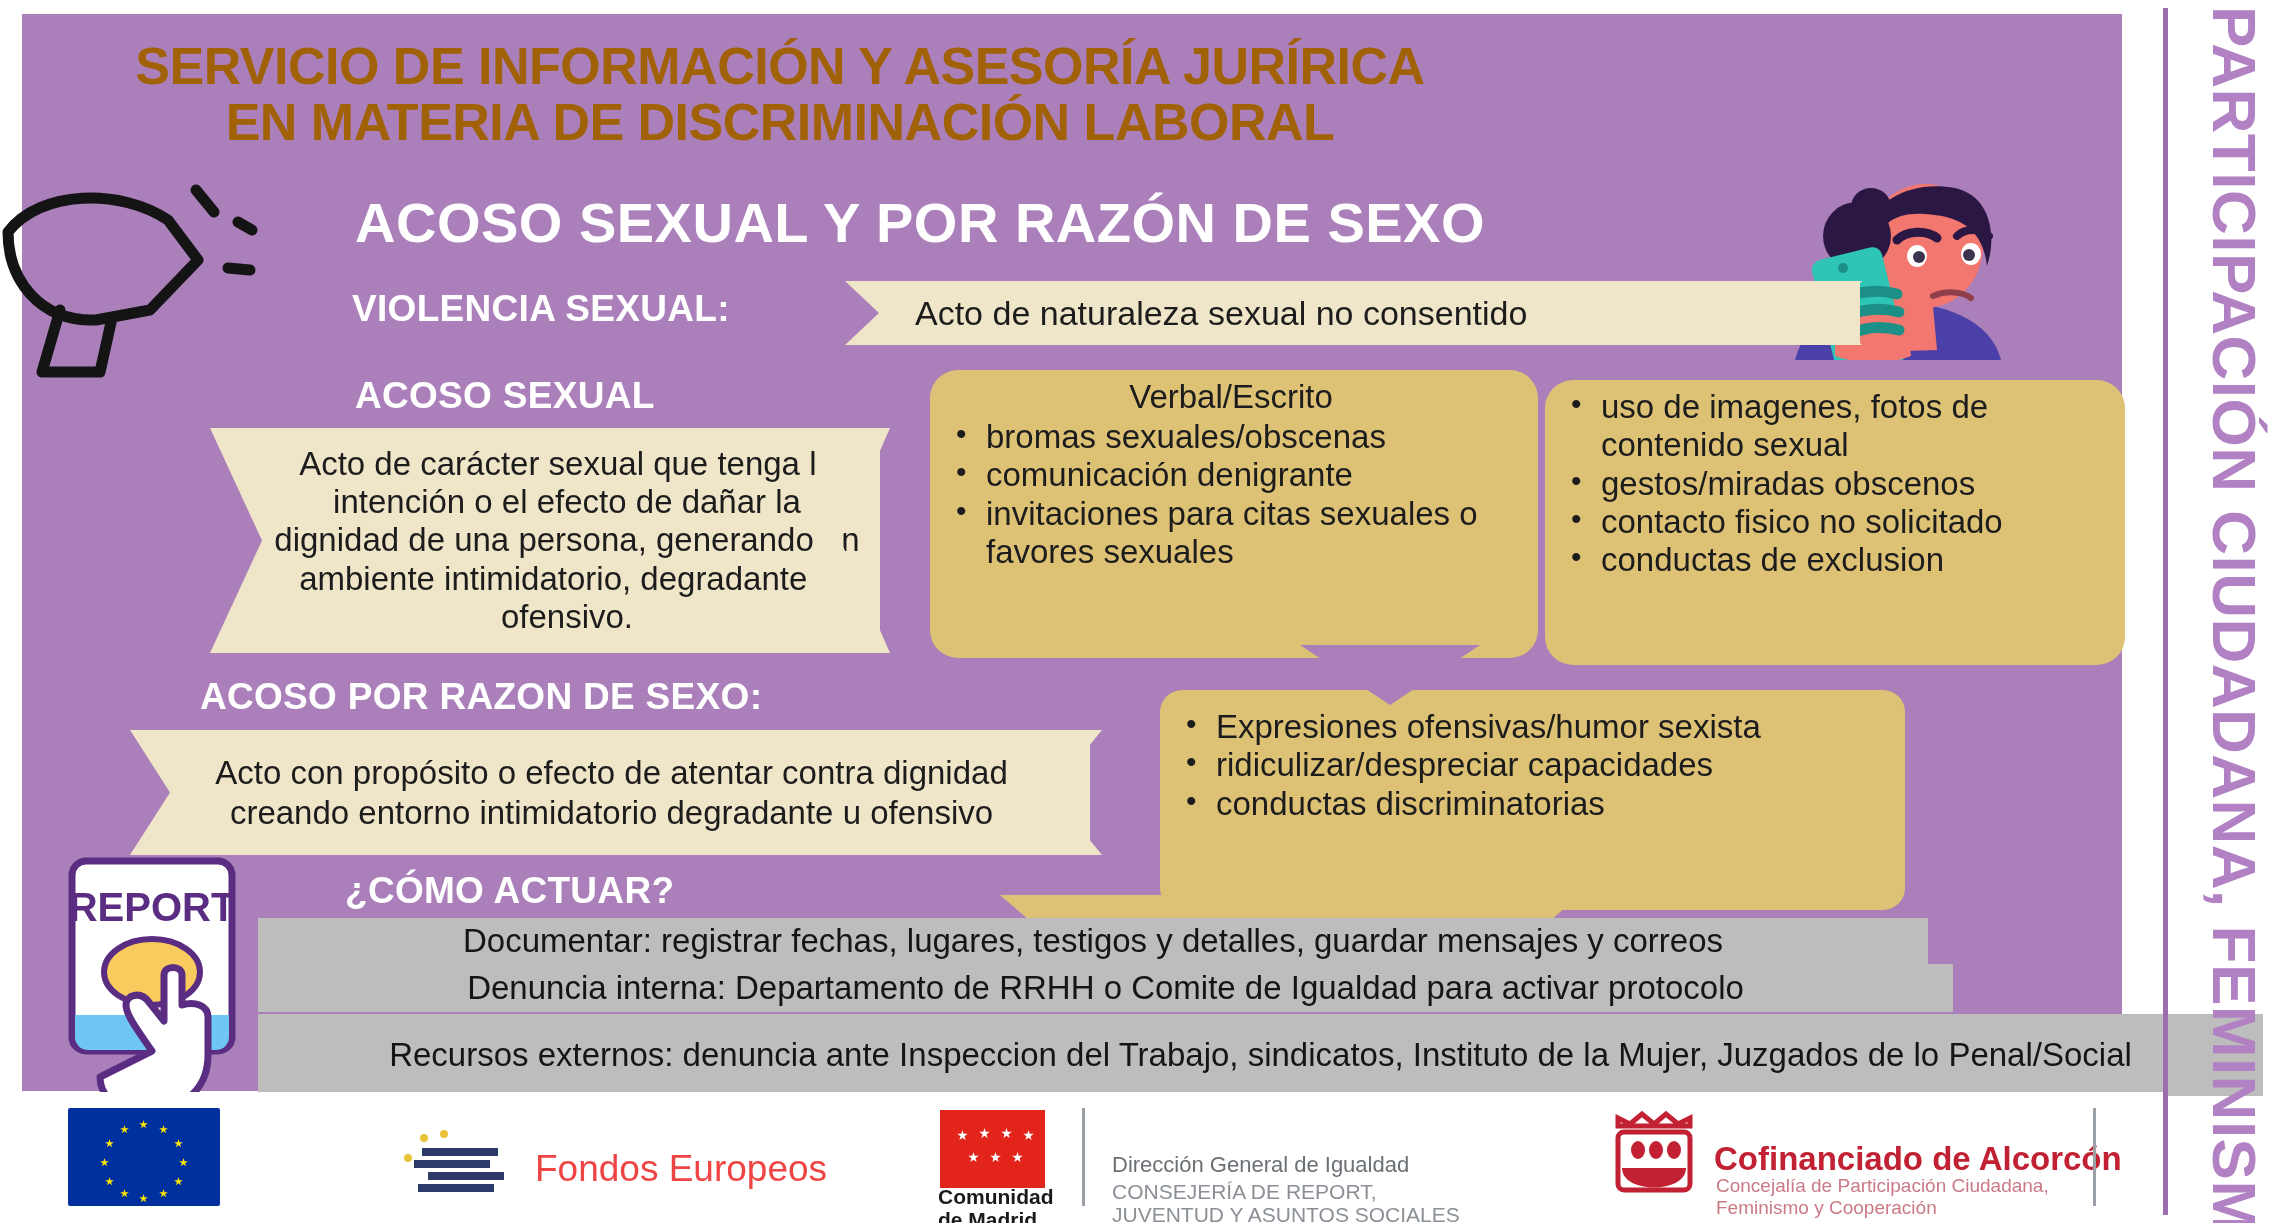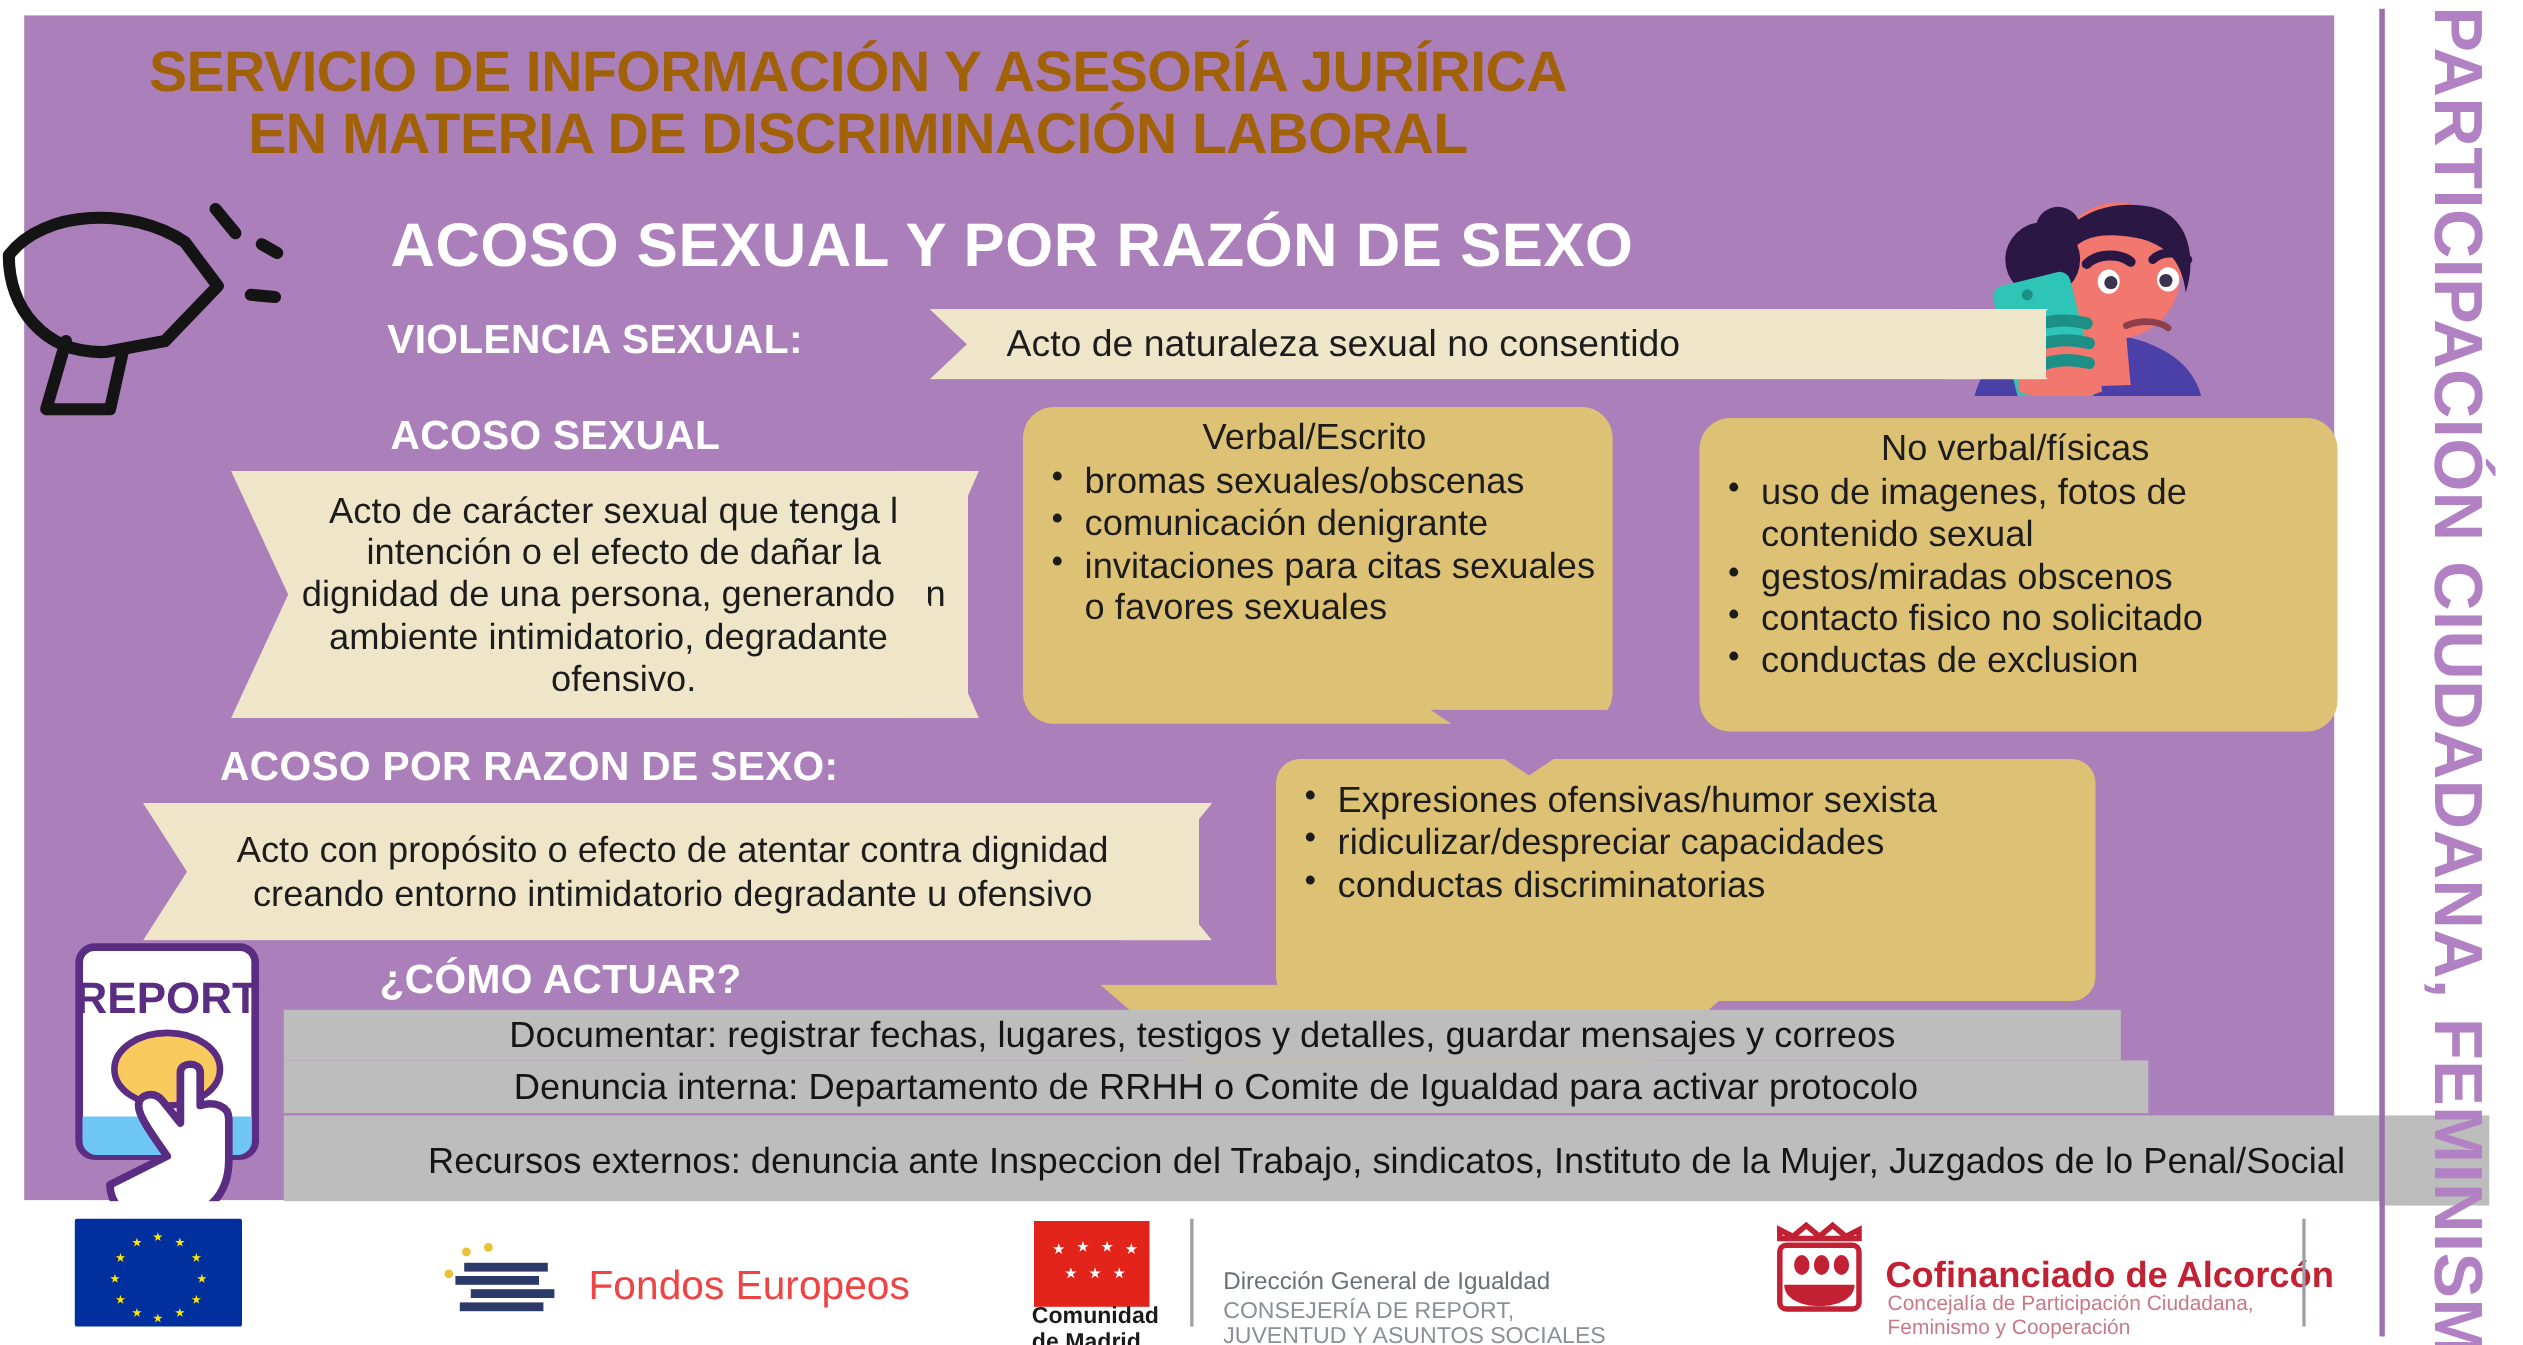--- a/index.html
+++ b/index.html
@@ -112,21 +112,21 @@
   .gold ul { list-style:none; }
   .gold li {
     position:relative; padding-left:52px; font-size:33px; line-height:1.16;
     font-family:"Liberation Sans", sans-serif;
   }
   .gold li::before {
     content:"\2022"; position:absolute; left:22px; top:-1px; font-size:30px;
   }
 
   .gold-verbal {
-    left: 930px; top: 370px; width: 536px; height: 288px;
+    left: 930px; top: 370px; width: 608px; height: 288px;
     border-radius: 28px; padding: 8px 10px 8px 4px;
   }
   .gold-noverbal {
     left: 1545px; top: 380px; width: 580px; height: 285px;
     border-radius: 28px; padding: 8px 10px 8px 4px;
   }
   .gold-expresiones {
     left: 1160px; top: 690px; width: 745px; height: 220px;
     border-radius: 22px; padding: 18px 10px 8px 4px;
   }
@@ -285,21 +285,20 @@
   <div class="gold gold-verbal">
     <div class="gold-head">Verbal/Escrito</div>
     <ul>
       <li>bromas sexuales/obscenas</li>
       <li>comunicación denigrante</li>
       <li>invitaciones para citas sexuales o favores sexuales</li>
     </ul>
   </div>
 
   <div class="gold gold-noverbal">
-    <div class="gold-head">No verbal/físicas</div>
     <ul>
       <li>uso de imagenes, fotos de contenido sexual</li>
       <li>gestos/miradas obscenos</li>
       <li>contacto fisico no solicitado</li>
       <li>conductas de exclusion</li>
     </ul>
   </div>
 
   <div class="gold-notch"></div>
 

